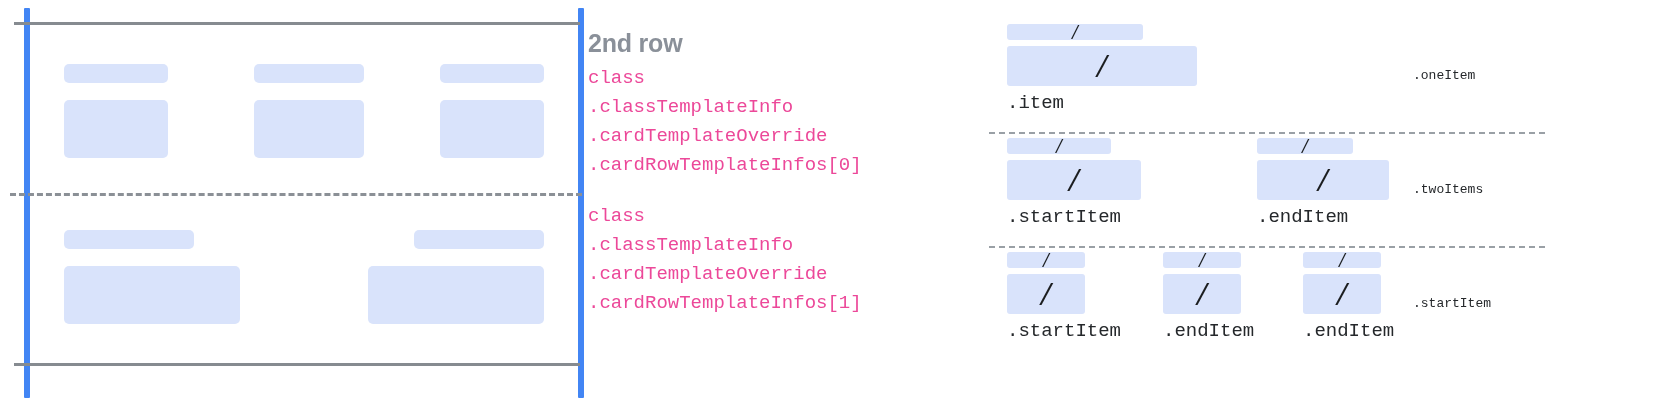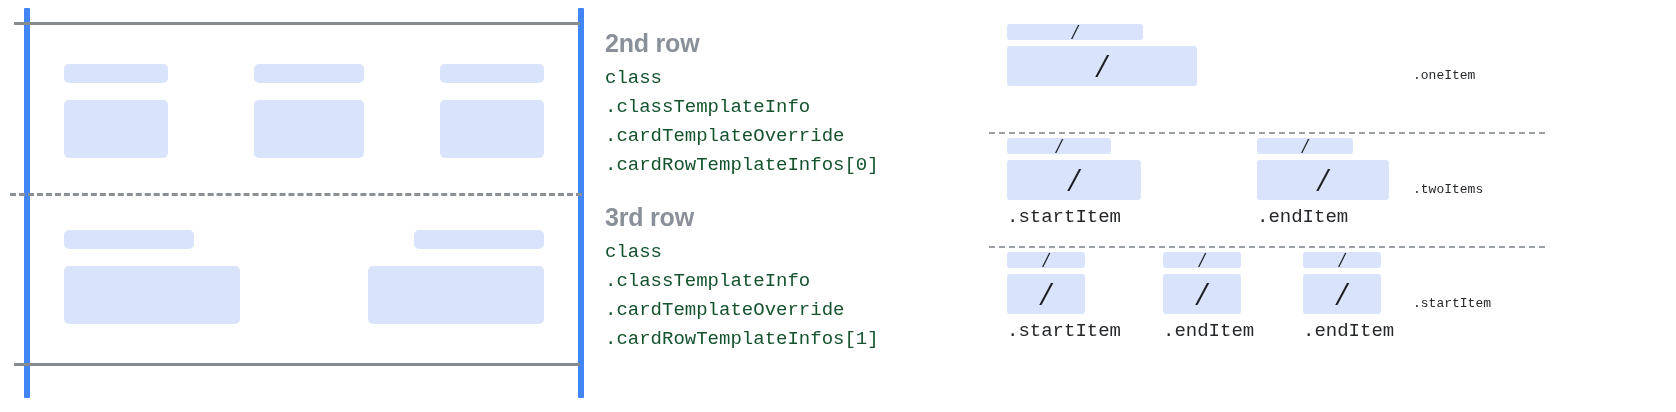--- a/index.html
+++ b/index.html
@@ -62,21 +62,21 @@
 
   .ph {
     position: absolute;
     background: #d9e3fb;
     border-radius: 5px;
   }
 
   
   #mid-panel {
     position: absolute;
-    left: 601px;
+    left: 584px;
     top: 0;
     width: 380px;
     height: 338px;
   }
   .ann-block { position: absolute; left: 4px; }
   .ann-block.b0 { top: 28px; }
   .ann-block.b1 { top: 202px; }
 
   .ann-heading {
     font-family: "Liberation Sans", sans-serif;
@@ -84,21 +84,21 @@
     font-weight: bold;
     color: #8a9099;
     line-height: 1.2;
     margin: 0 0 6px 0;
     letter-spacing: -0.2px;
   }
   .ann-lines {
     font-family: "Liberation Mono", monospace;
     font-size: 19px;
     line-height: 29px;
-    color: #14532d;
+    color: #ec4899;
     white-space: pre;
   }
 
   
   #right-panel {
     position: absolute;
     left: 985px;
     top: 0;
     width: 691px;
     height: 412px;
@@ -202,41 +202,41 @@
 
     <div class="ann-block b0">
       <div class="ann-heading">2nd row</div>
       <div class="ann-lines">class
 .classTemplateInfo
 .cardTemplateOverride
 .cardRowTemplateInfos[0]</div>
     </div>
 
     <div class="ann-block b1">
-      <div class="ann-heading">3rd row</div>
       <div class="ann-lines">class
 .classTemplateInfo
 .cardTemplateOverride
 .cardRowTemplateInfos[1]</div>
     </div>
 
   </div>
 
   <div id="right-panel">
     <div class="variant-sep sep0"></div>
     <div class="variant-sep sep1"></div>
     <div id="variant-host">
         <div class="variant v0">
           <div class="slot" style="left: 22px;">
             <div class="bar bar-top" style="width: 136px;">
               <span class="slash">/</span>
             </div>
             <div class="bar bar-body" style="width: 190px;">
               <span class="slash">/</span>
             </div>
+            <div class="slot-label">.item</div>
           </div>
           <div class="variant-label" style="left: 428px; top: 44px;">.oneItem</div>
         </div>
         <div class="variant v1">
           <div class="slot" style="left: 22px;">
             <div class="bar bar-top" style="width: 104px;">
               <span class="slash">/</span>
             </div>
             <div class="bar bar-body" style="width: 134px;">
               <span class="slash">/</span>

